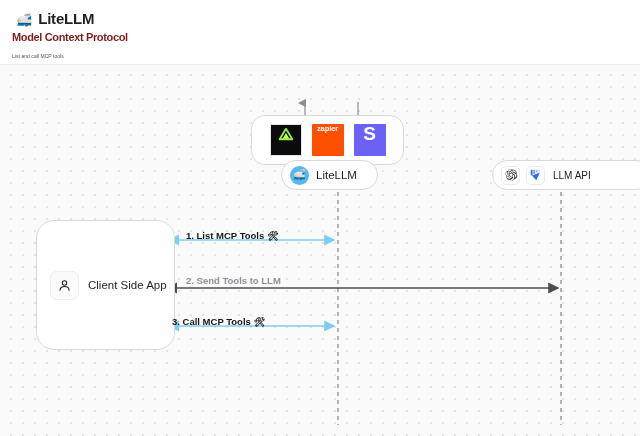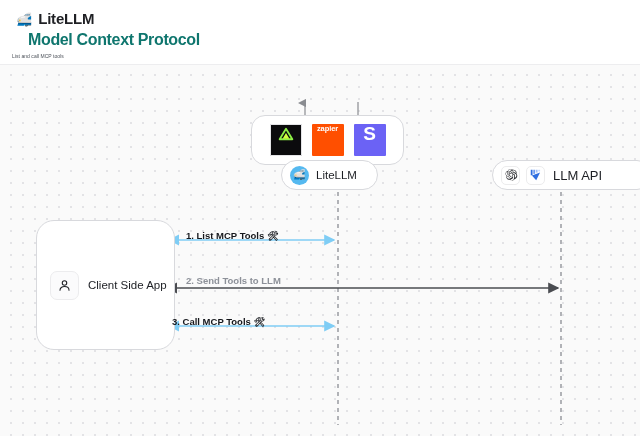--- a/index.html
+++ b/index.html
@@ -40,25 +40,25 @@
   }
   .brand-name {
     font-size: 15px;
     font-weight: 600;
     color: #1f2024;
     letter-spacing: -0.2px;
   }
 
   .page-title {
     position: absolute;
-    left: 28px;
+    left: 12px;
     top: 31px;
-    font-size: 16px;
+    font-size: 11px;
     font-weight: 700;
-    color: #0f766e;
+    color: #7f1d1d;
     letter-spacing: -0.35px;
   }
   .page-subtitle {
     position: absolute;
     left: 12px;
     top: 53px;
     font-size: 5px;
     color: #4b5058;
     letter-spacing: 0.05px;
   }
@@ -199,21 +199,21 @@
     border-radius: 5px;
     display: flex;
     align-items: center;
     justify-content: center;
     box-sizing: border-box;
     flex: none;
   }
   .chip-openai { background: #ffffff; border: 1px solid #ececed; }
   .chip-vllm { background: #ffffff; border: 1px solid #ececed; }
   .llmapi-name {
-    font-size: 13px;
+    font-size: 10px;
     color: #1d1f24;
     font-weight: 500;
     margin-left: 2px;
   }
 
   
   .client-node {
     left: 36px;
     top: 156px;
     width: 139px;

